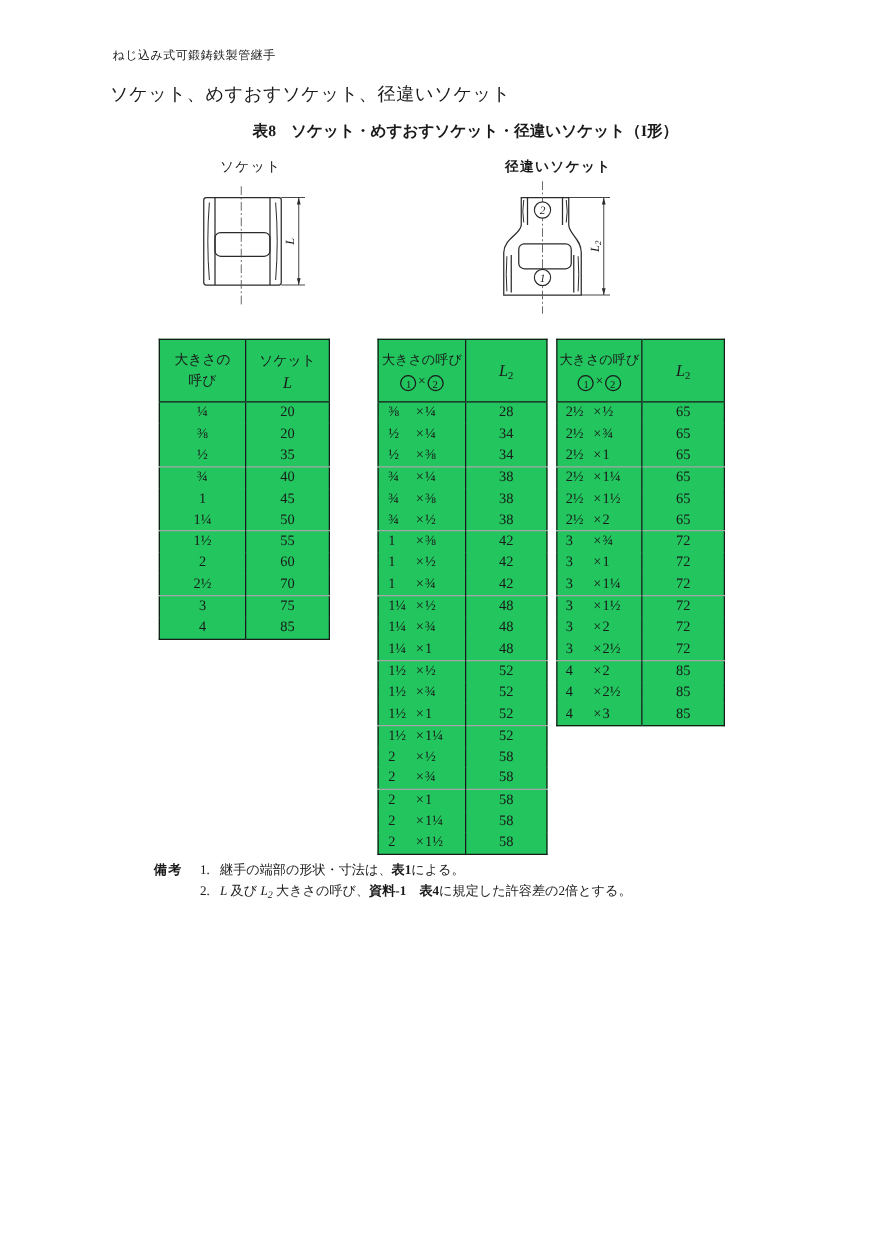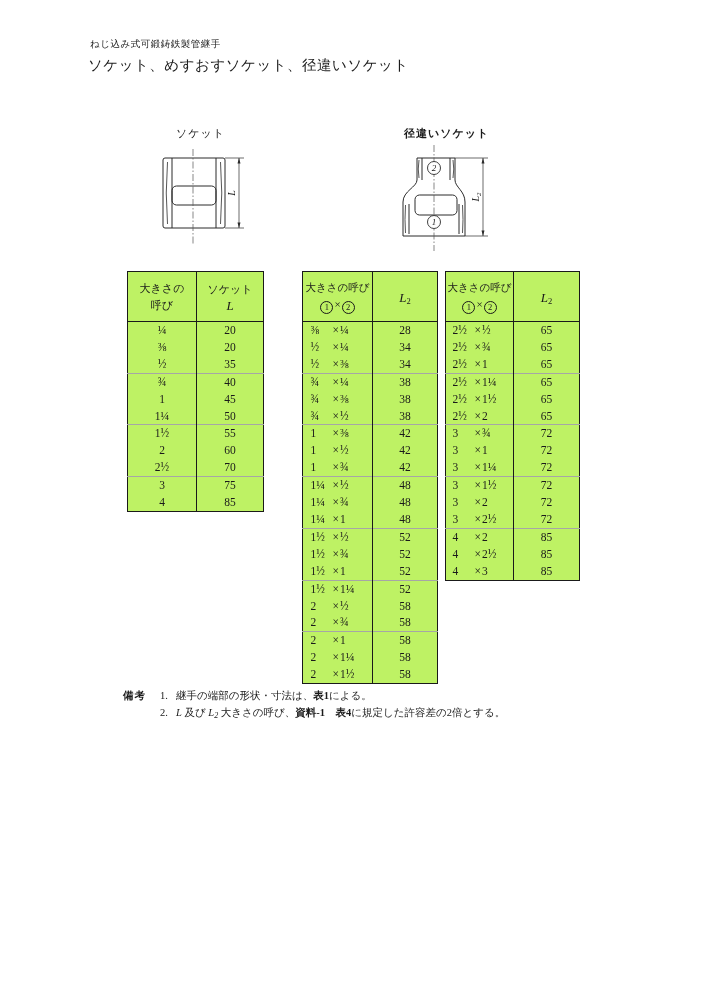--- a/index.html
+++ b/index.html
@@ -1,29 +1,29 @@
 <!DOCTYPE html>
 <html><head>
 <meta charset="utf-8">
 <style>
   html,body{margin:0;padding:0;background:#e8e8e8;}
   .page{position:relative;width:706px;height:1000px;background:#ffffff;margin:0 auto;
         font-family:"Liberation Serif","DejaVu Serif",serif;color:#1a1a1a;overflow:hidden;padding-left:36px;}
   .abs{position:absolute;}
   .doc-subtitle{left:90px;top:38px;font-size:9.5px;letter-spacing:.5px;}
-  .doc-title{left:88px;top:56px;font-size:14.5px;letter-spacing:.5px;}
+  .doc-title{left:88px;top:66px;font-size:14.5px;letter-spacing:.5px;}
   .caption{left:202px;top:97px;font-size:12.5px;font-weight:bold;white-space:nowrap;}
   .caption .capno{margin-right:12px;}
   .fig-label{font-size:11px;letter-spacing:1px;}
   .unit{font-size:10.5px;text-align:right;white-space:nowrap;margin-top:32px;}
   .unit .ub{font-weight:bold;margin-right:7px;}
 
   
   table.dtable{position:absolute;border-collapse:collapse;table-layout:fixed;
-               border:1.4px solid #1a1a1a;background:#bef264;}
+               border:1.4px solid #1a1a1a;background:#22c55e;}
   table.dtable th{font-weight:normal;vertical-align:middle;padding:0;
                   border-bottom:1.3px solid #1a1a1a;height:49px;}
   table.dtable td{padding:0;height:16.9px;font-size:11.5px;text-align:center;
                   line-height:16.9px;vertical-align:middle;white-space:nowrap;}
   table.dtable .c2, table.dtable th.h2{border-left:1px solid #1a1a1a;}
   table.dtable tr.gstart td{border-top:1px solid #a6a6a6;}
   .hline{display:block;font-size:11px;line-height:17px;white-space:nowrap;}
   .hL{font-style:italic;font-size:13px;line-height:15px;}
   .hLsub{font-size:8.5px;vertical-align:-2px;}
   .circ{display:inline-flex;align-items:center;justify-content:center;
@@ -44,20 +44,23 @@
   .rsub{font-size:8px;vertical-align:-2px;font-style:italic;}
 </style>
 </head>
 <body>
 
 <div class="page">
 
   <div class="abs doc-subtitle">ねじ込み式可鍛鋳鉄製管継手</div>
   <div class="abs doc-title">ソケット、めすおすソケット、径違いソケット</div>
 
+  <div class="abs caption">
+    <span class="capno">表8</span><span>ソケット・めすおすソケット・径違いソケット（I形）</span>
+  </div>
 
   <div class="abs fig-label" style="left:176px;top:126px;">ソケット</div>
   <div class="abs fig-label" style="left:404px;top:126px;font-weight:bold;">径違いソケット</div>
 
   <svg class="abs" style="left:150px;top:147px;" width="105" height="102" viewBox="0 0 105 102">
     <g fill="none" stroke="#2b2b2b" stroke-width="1">
       <rect x="13" y="11" width="62" height="70" rx="2"></rect>
       <line x1="22" y1="11" x2="22" y2="81"></line>
       <line x1="66" y1="11" x2="66" y2="81"></line>
       <path d="M17.5,15 Q15,46 17.5,77" stroke-width="0.8"></path>

